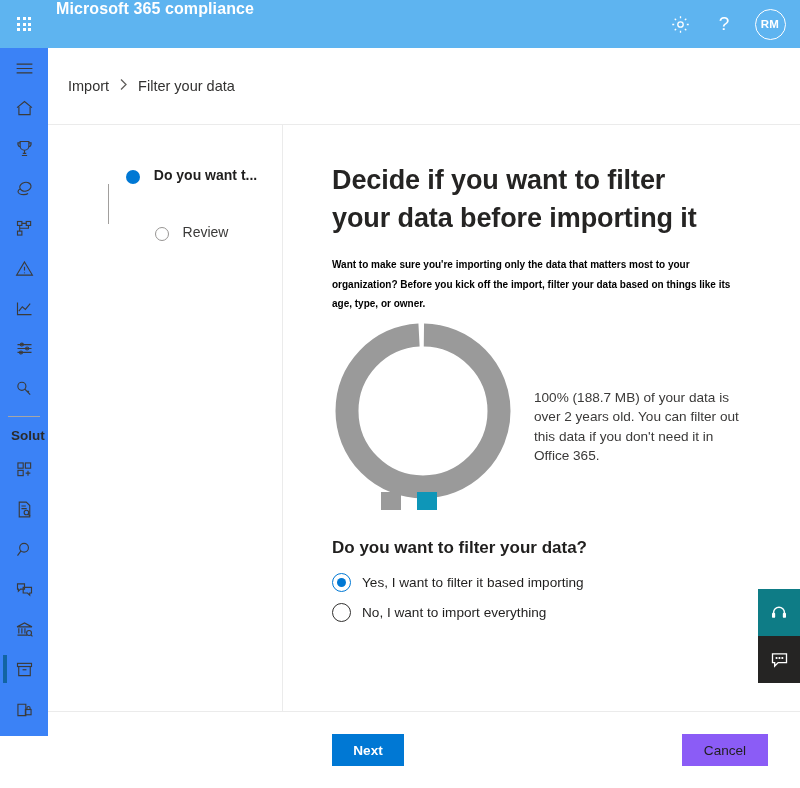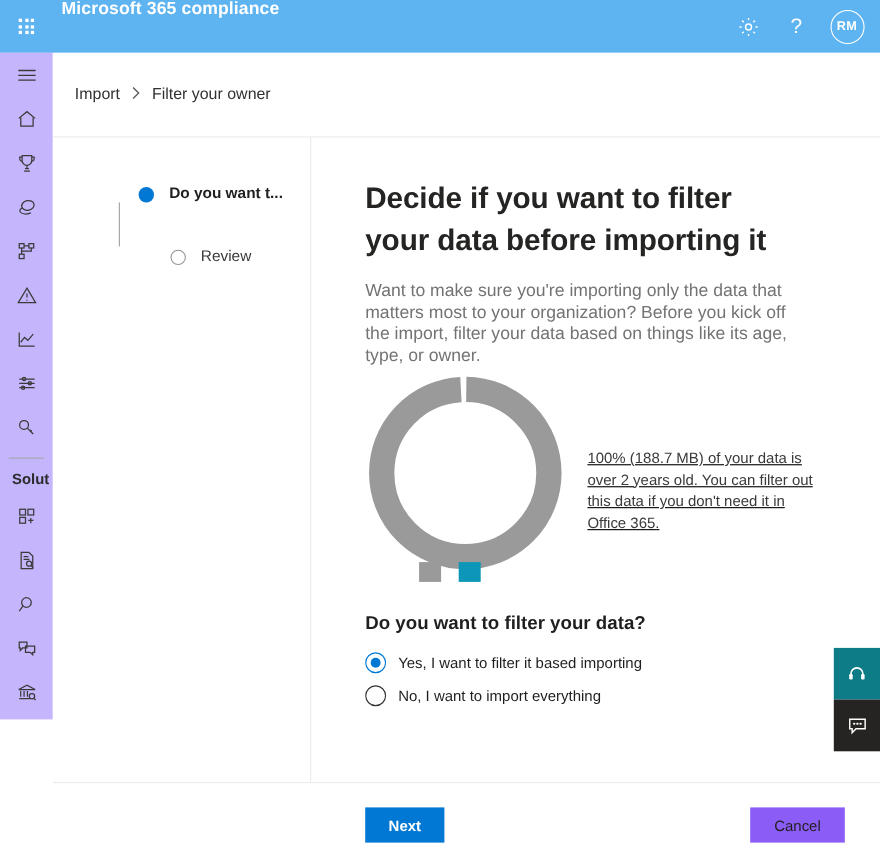--- a/index.html
+++ b/index.html
@@ -58,22 +58,22 @@
     border: 1.4px solid #ffffff;
     border-radius: 50%;
     display: flex; align-items: center; justify-content: center;
     color: #ffffff; font-size: 11.5px; font-weight: 600;
     letter-spacing: .3px;
   }
 
   
   #left-rail {
     position: absolute; top: 48px; left: 0;
-    width: 48px; height: 606px;
-    background: #c4b5fd;
+    width: 48px; height: 688px;
+    background: #3b82f6;
     overflow: hidden;
   }
   .rail-item {
     position: relative;
     width: 48px; height: 40px;
     display: flex; align-items: center; justify-content: center;
     cursor: pointer;
   }
   .rail-item svg { display: block; }
   .rail-item.selected::before {
@@ -172,32 +172,32 @@
   #wizard-title {
     font-size: 27px;
     line-height: 38px;
     font-weight: 700;
     color: #252423;
     letter-spacing: -.1px;
     max-width: 380px;
   }
   #wizard-desc {
     margin-top: 18px;
-    font-size: 16px;
+    font-size: 10px;
     line-height: 19.5px;
-    color: #737373;
+    color: #000000;
     max-width: 400px;
+    font-weight: bold;
   }
 
   
   #chart-row {
     margin-top: 6px;
     display: flex;
     align-items: flex-start;
-    text-decoration: underline;
   }
   #donut-wrap {
     position: relative;
     width: 182px; height: 182px;
     flex-shrink: 0;
   }
   #donut-wrap svg { display: block; }
   #legend-swatches {
     position: absolute;
     left: 49px; top: 172px;
@@ -507,21 +507,21 @@
 
 <div id="main">
 
   <div id="breadcrumb">
     <span class="crumb">Import</span>
     <span class="crumb-sep">
       <svg width="9" height="13" viewBox="0 0 9 13" fill="none" stroke="#605e5c" stroke-width="1.3">
         <path d="M2 1.5L7 6.5L2 11.5"></path>
       </svg>
     </span>
-    <span class="crumb current">Filter your owner</span>
+    <span class="crumb current">Filter your data</span>
   </div>
 
   <div id="content-divider"></div>
 
   <div id="content-body">
 
     <div id="steps-pane">
       <div class="step-row">
         <div class="step-dot active"></div>
         <div class="step-label active">Do you want t...</div>

